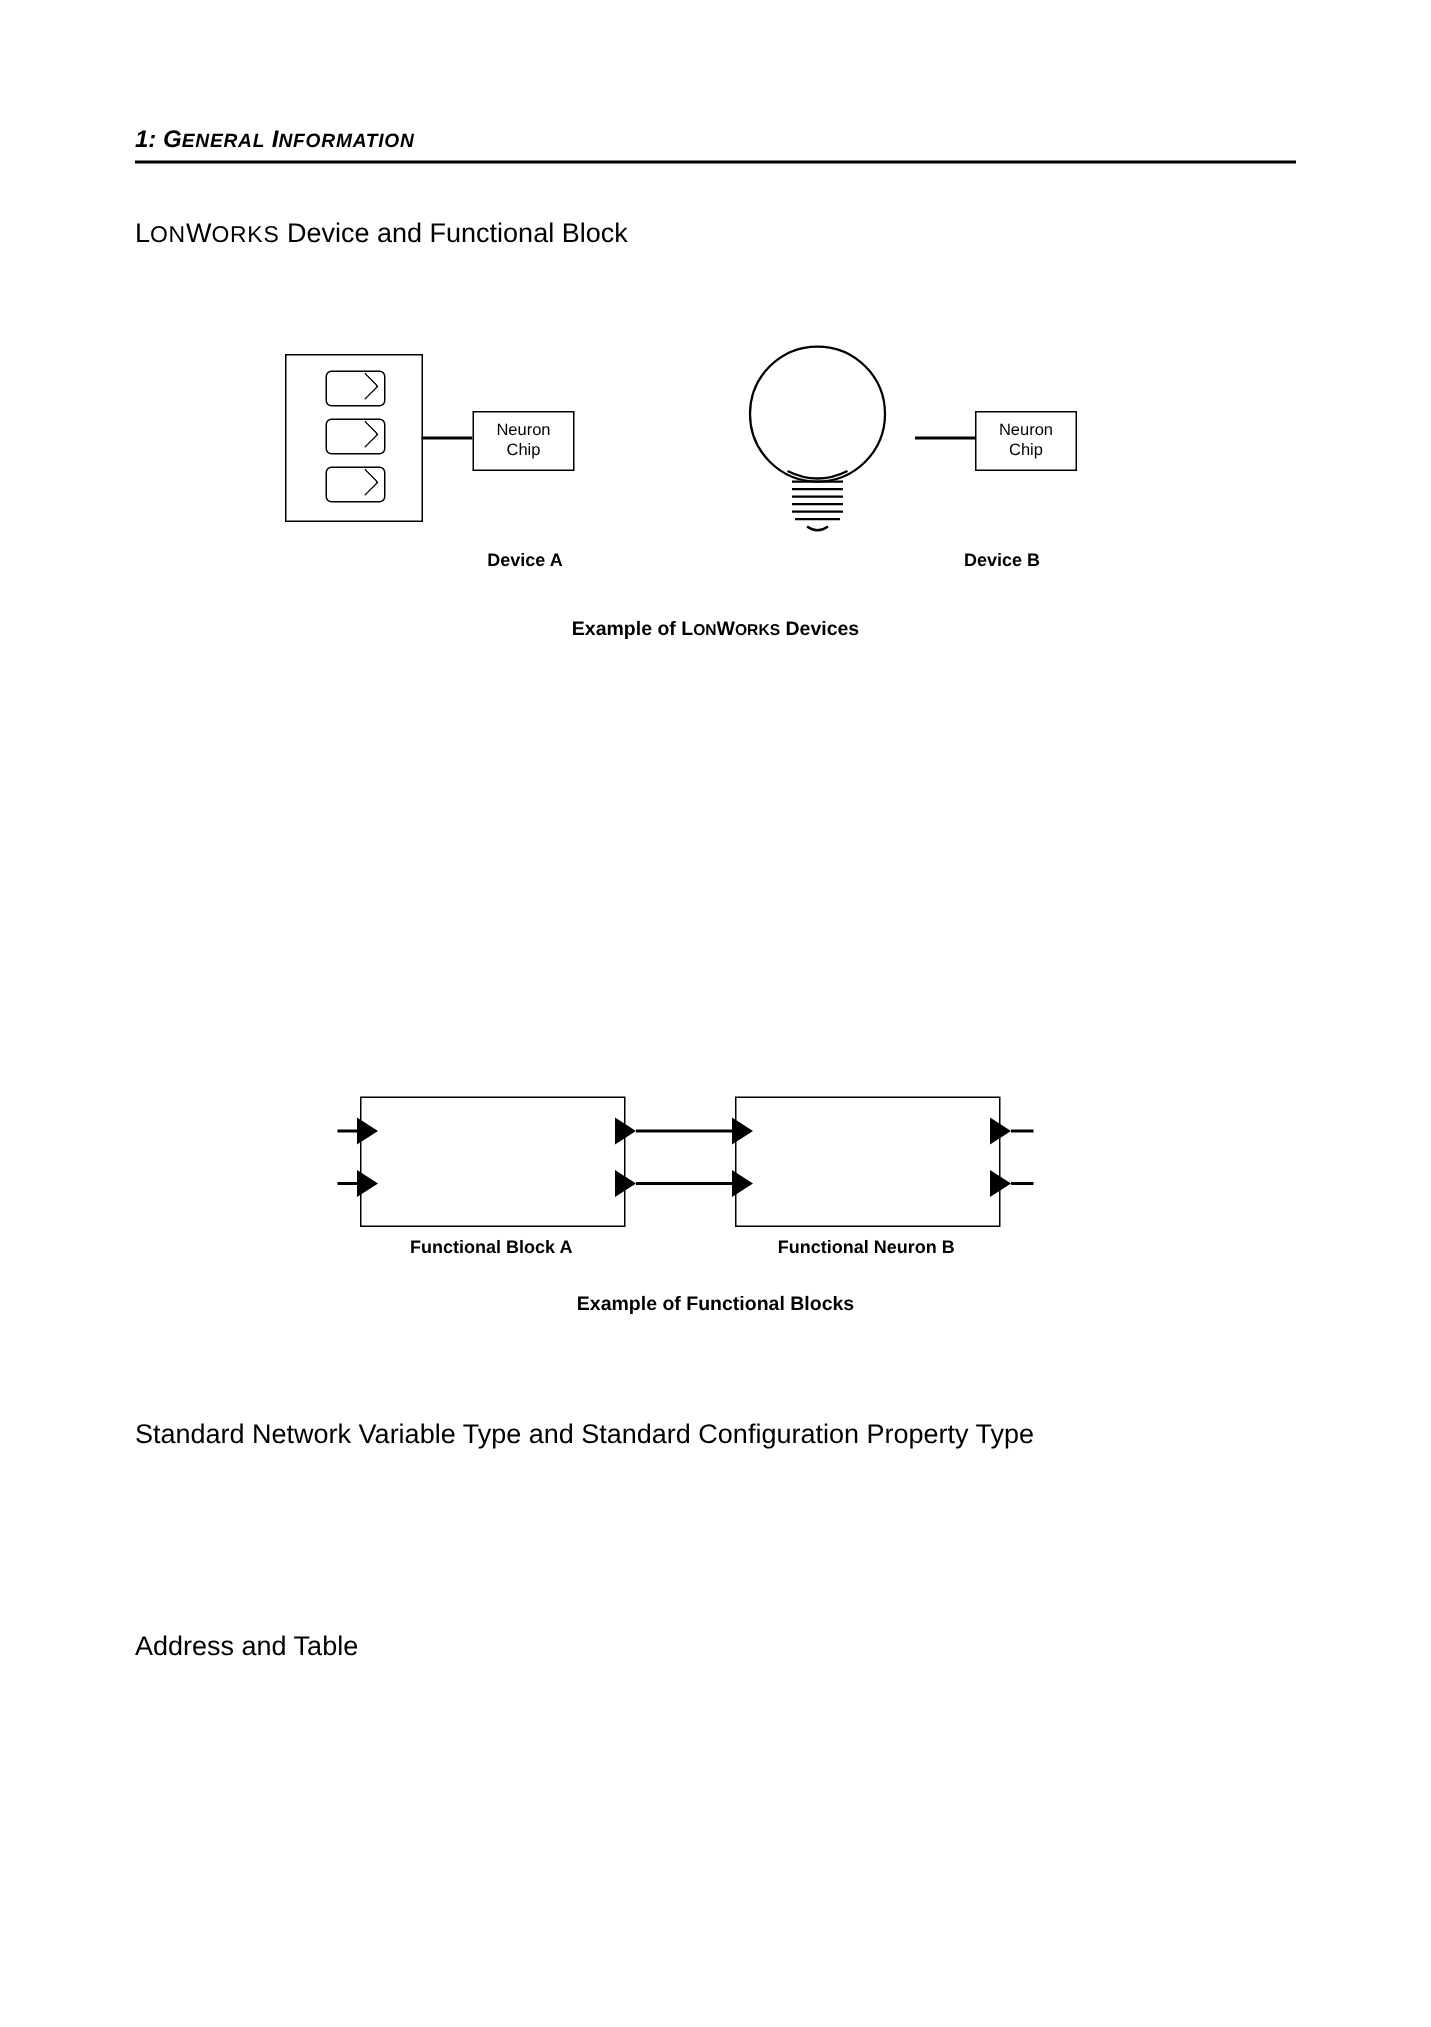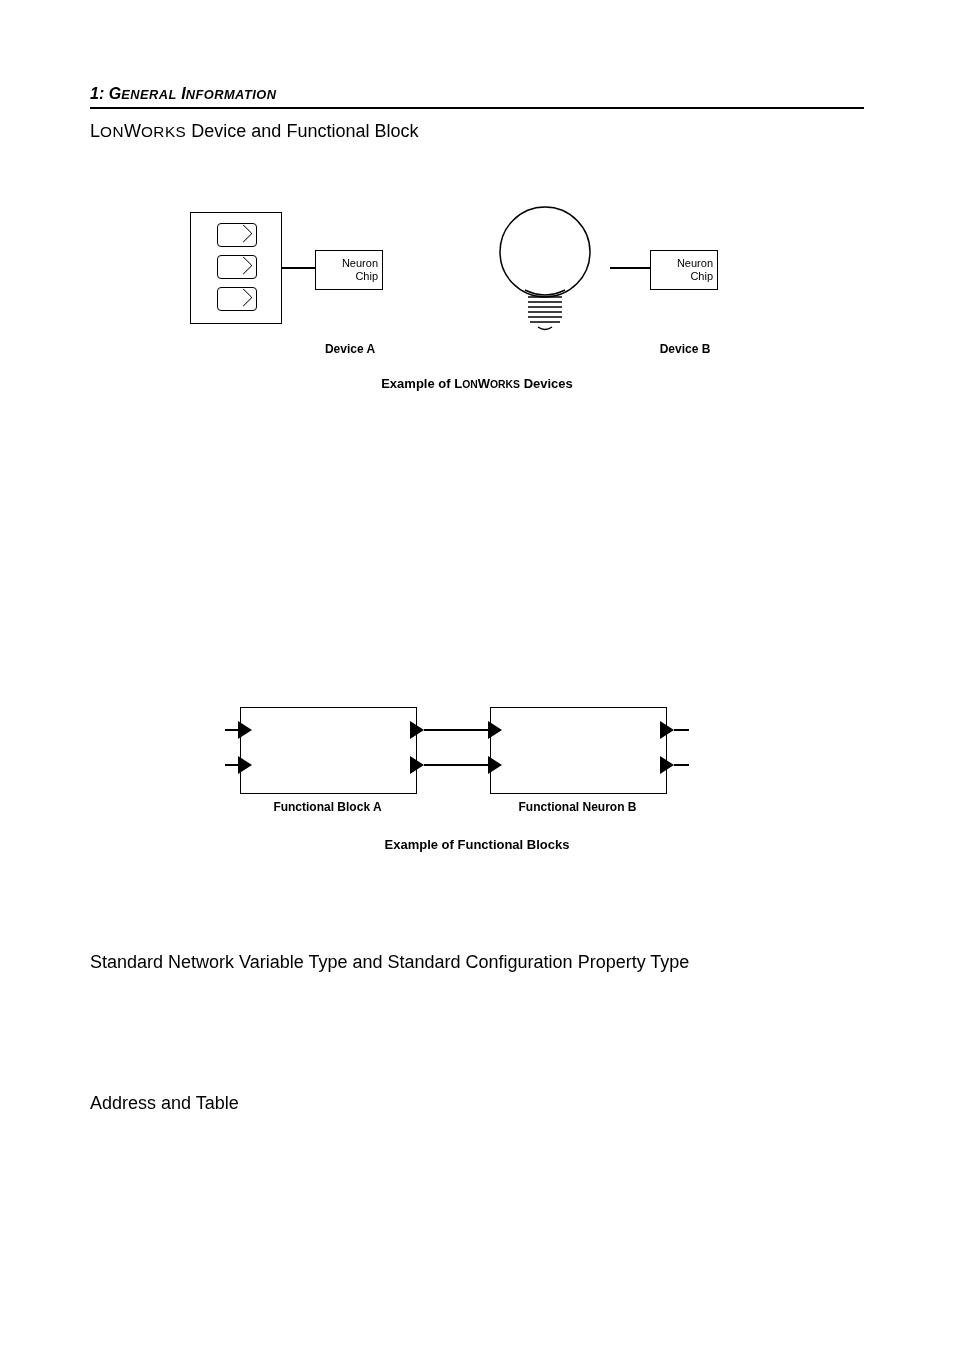--- a/index.html
+++ b/index.html
@@ -20,30 +20,30 @@
     box-sizing: border-box;
     padding: 85px 90px 0 90px;
   }
   .chapter-header {
     font-style: italic;
     font-weight: bold;
     font-size: 16px;
     font-family: Arial, Helvetica, sans-serif;
     border-bottom: 2px solid #000;
     padding-bottom: 4px;
-    margin-bottom: 12px;
+    margin-bottom: 36px;
   }
   .chapter-header .num { font-style: italic; }
   .sc { font-variant: small-caps; letter-spacing: .5px; }
   .section-title {
     font-weight: normal;
     font-size: 18px;
     margin: 0 0 24px 0;
   }
-  .section-title.mt { margin-top: 30px; }
+  .section-title.mt { }
   .lw-small { font-size: 0.85em; letter-spacing: .5px; text-transform: uppercase; }
   
   .fig1 {
     position: relative;
     width: 774px;
     height: 250px;
     margin: 60px auto 0 auto;
   }
   .device-box {
     position: absolute;
@@ -68,21 +68,21 @@
     border-bottom: none;
     border-top-right-radius: 2px;
   }
   .switch.s1 { top: 10px; left: 26px; }
   .switch.s2 { top: 42px; left: 26px; }
   .switch.s3 { top: 74px; left: 26px; }
   .neuron-box {
     position: absolute;
     border: 1px solid #000;
     font-size: 11px;
-    text-align: right;
+    text-align: center;
     padding: 6px 4px;
     line-height: 1.2;
     background: #fff;
   }
   .neuron-a { left: 225px; top: 48px; width: 58px; }
   .neuron-b { left: 560px; top: 48px; width: 58px; }
   .linkline { position: absolute; background: #000; height: 1.5px; }
   .link-a { left: 191px; top: 65px; width: 34px; }
   .link-b { left: 520px; top: 65px; width: 40px; }
   .bulb {
@@ -90,29 +90,29 @@
     left: 390px; top: 0px;
     width: 130px; height: 160px;
   }
   .device-label {
     position: absolute;
     font-size: 12px;
     font-weight: bold;
     text-align: center;
   }
   .label-a { left: 200px; top: 140px; width: 120px; }
-  .label-b { left: 535px; top: 140px; width: 120px; }
+  .label-b { left: 518px; top: 140px; width: 120px; }
   .fig-caption {
     position: absolute;
     font-size: 13px;
     font-weight: bold;
     text-align: center;
     left: 0; right: 0;
   }
-  .fig1 .fig-caption { top: 174px; }
+  .fig1 .fig-caption { top: 185px; }
   
   .fig2 {
     position: relative;
     width: 774px;
     height: 240px;
     margin: 230px auto 0 auto;
   }
   .fblock {
     position: absolute;
     border: 1.5px solid #000;

